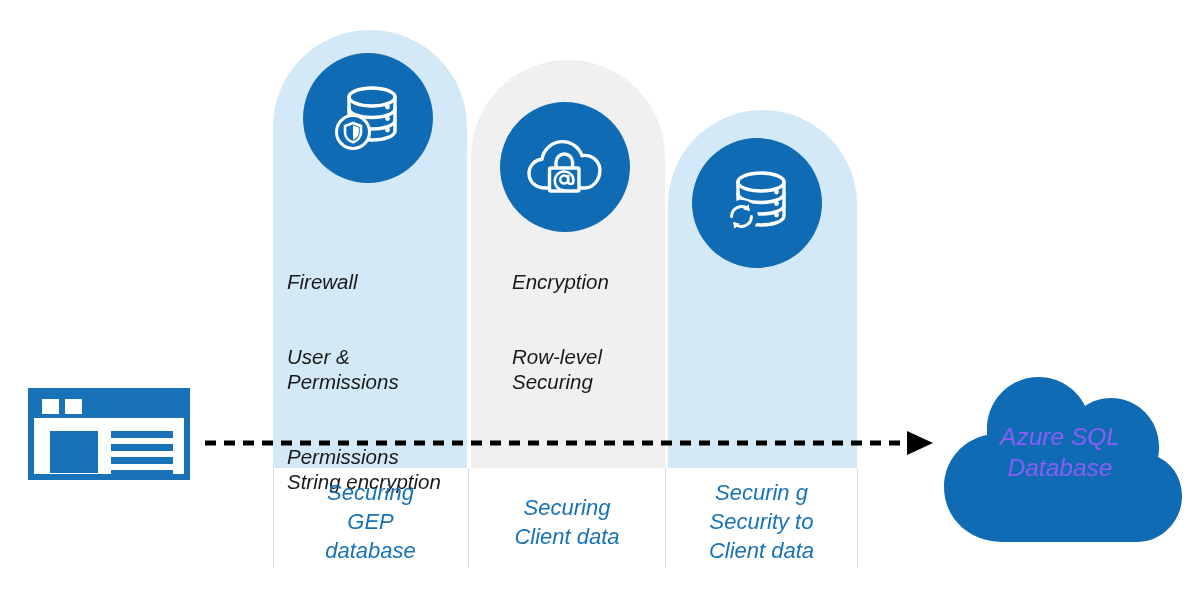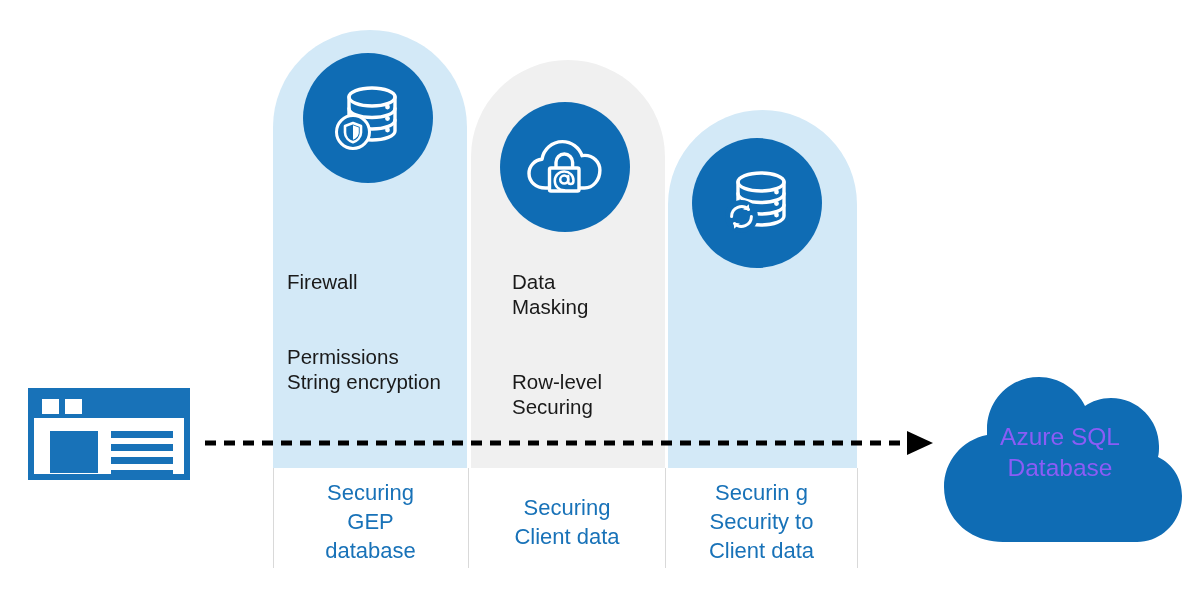--- a/index.html
+++ b/index.html
@@ -10,20 +10,21 @@
     width: 1200px;
     height: 616px;
     background: #ffffff;
     font-family: "Liberation Sans", sans-serif;
     overflow: hidden;
   }
   #stage {
     position: relative;
     width: 968px;
     height: 616px;
+    font-style: italic;
   }
 
   
   .pill {
     position: absolute;
     box-sizing: border-box;
   }
   .pill-body {
     position: absolute;
     left: 0;
@@ -137,20 +138,22 @@
       <circle cx="57.5" cy="38.5" r="2.4" fill="#ffffff"></circle>
       <circle cx="57.5" cy="50" r="2.4" fill="#ffffff"></circle>
       <circle cx="23" cy="52" r="16.5" fill="#0f6cb4" stroke="#ffffff" stroke-width="3"></circle>
       <path d="M23 43 l8 3 v6.5 c0 5.2 -4.3 8.6 -8 9.8 c-3.7 -1.2 -8 -4.6 -8 -9.8 V46 Z" fill="none" stroke="#ffffff" stroke-width="2.6" stroke-linejoin="round"></path>
       <path d="M23 45.2 l5.8 2.2 v5.2 c0 3.7 -3.1 6.2 -5.8 7.1 Z" fill="#ffffff"></path>
     </svg>
   </div>
 
   <div class="features" style="left:287px; top:244px; width:180px;">
     <div class="feature-item">Firewall</div>
+    <div class="feature-item">User &amp;
+Permissions</div>
     <div class="feature-item">Permissions
 String encryption</div>
   </div>
 
   <div class="pill pill-2" style="left:471px; top:60px; width:194px; height:408px;">
     <div class="pill-body"></div>
   </div>
 
   <div class="icon-circle" style="left:500px; top:102px; width:130px; height:130px;">
     <svg width="80" height="70" viewBox="0 0 80 70">
@@ -161,22 +164,21 @@
       <rect x="24.5" y="36" width="29.5" height="23" rx="1.5" fill="#0f6cb4" stroke="#ffffff" stroke-width="3.4"></rect>
       <g fill="none" stroke="#ffffff" stroke-width="2.5" stroke-linecap="round">
         <circle cx="39.2" cy="47.6" r="4"></circle>
         <path d="M43.2 43.9 v5.6 c0 1.7 1.1 2.6 2.5 2.6 c1.6 0 2.8 -1.3 2.8 -3.6
                  c0 -5.3 -4 -8.9 -9.3 -8.9 c-5.3 0 -9.4 4 -9.4 9.3 c0 5.3 4.1 9.3 9.4 9.3"></path>
       </g>
     </svg>
   </div>
 
   <div class="features" style="left:512px; top:244px; width:150px;">
-    <div class="feature-item">Data
-Masking</div>
+    <div class="feature-item">Encryption</div>
     <div class="feature-item">Row-level
 Securing</div>
   </div>
 
   <div class="pill pill-3" style="left:668px; top:110px; width:189px; height:358px;">
     <div class="pill-body"></div>
   </div>
 
   <div class="icon-circle" style="left:692px; top:138px; width:130px; height:130px;">
     <svg width="76" height="76" viewBox="0 0 76 76">

